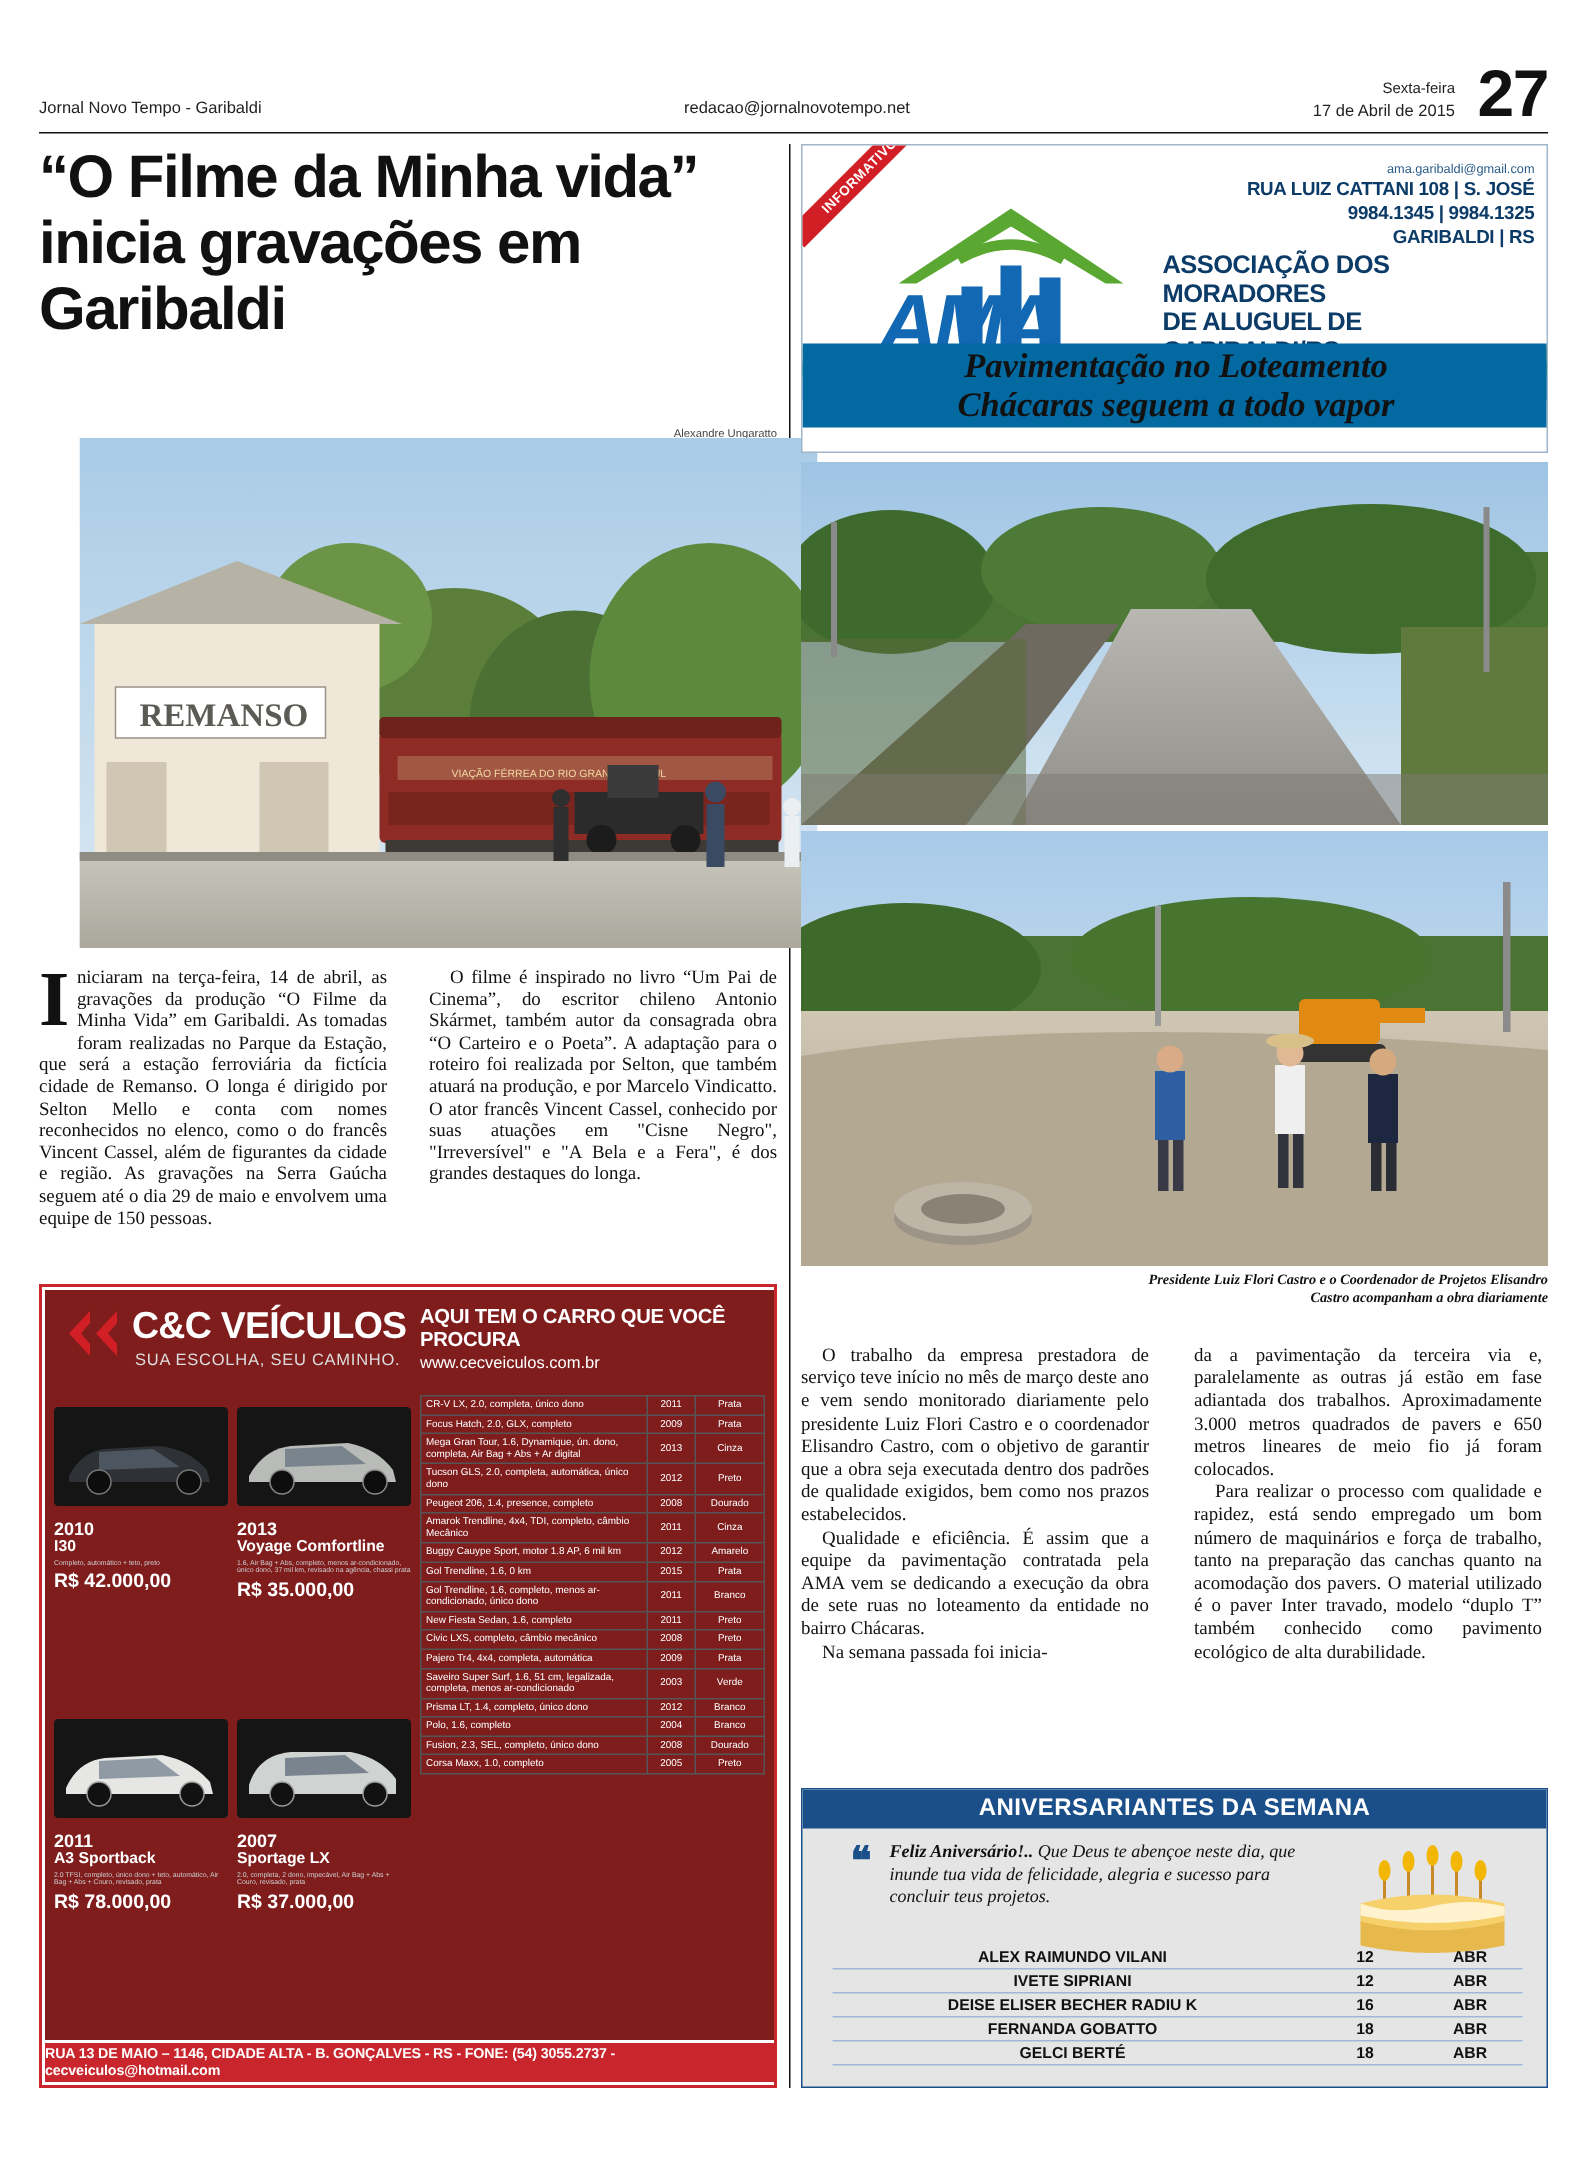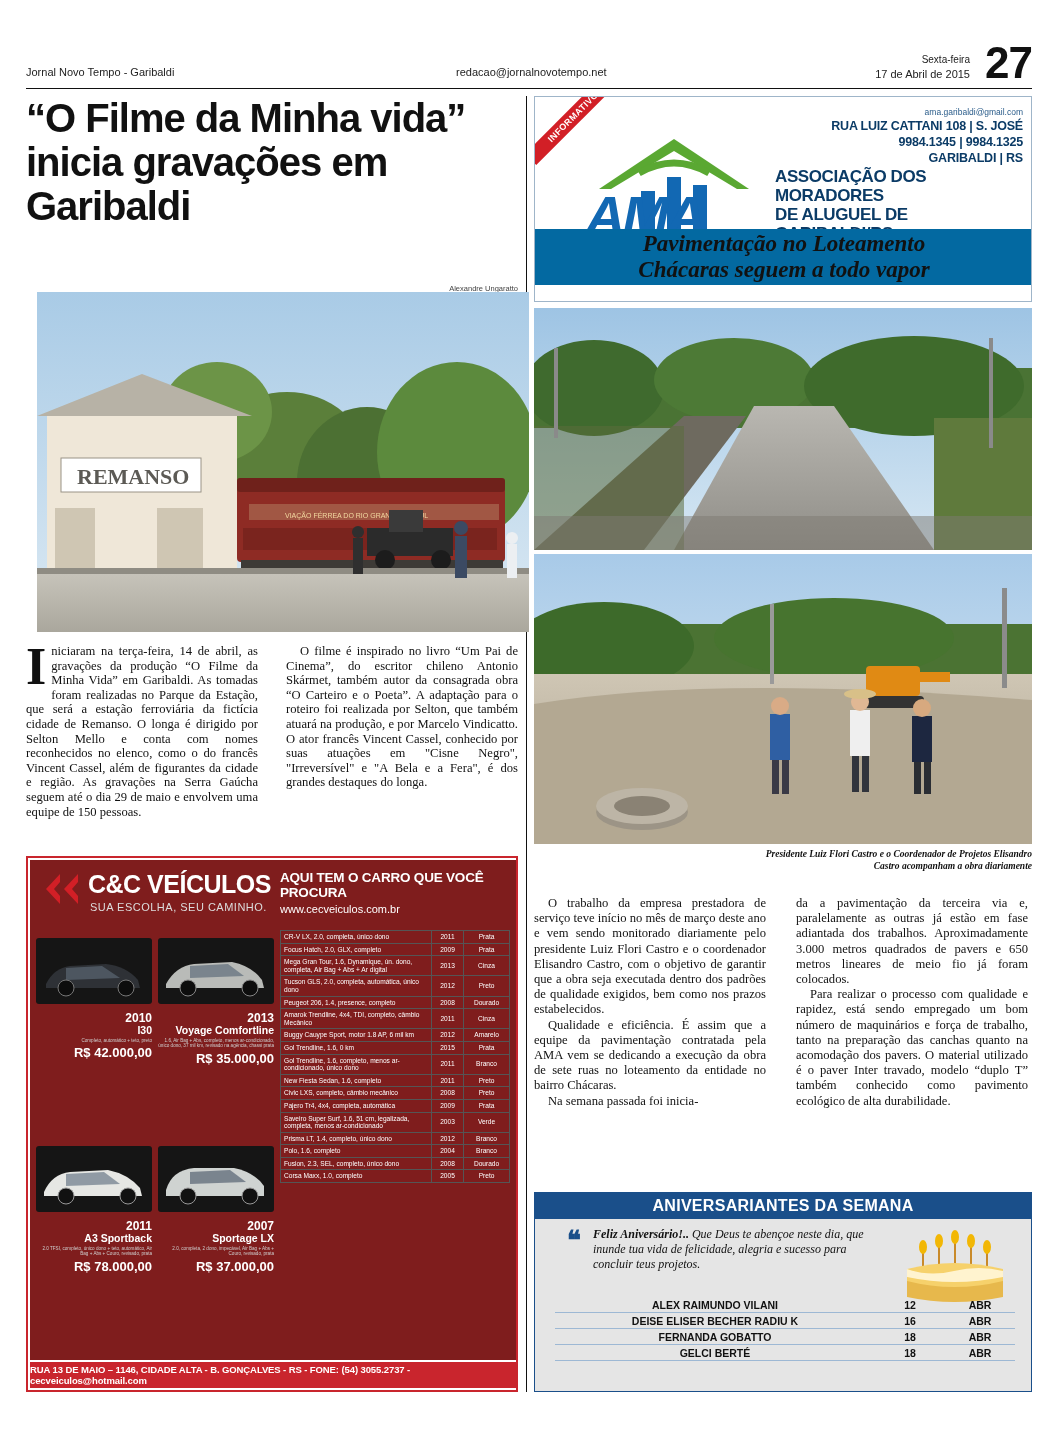--- a/index.html
+++ b/index.html
@@ -12,42 +12,42 @@
   .mast-mid{position:absolute;left:430px;top:6px;font-family:"Liberation Sans",sans-serif;font-size:11px;color:#222;}
   .mast-date{position:absolute;right:62px;top:8px;font-family:"Liberation Sans",sans-serif;font-size:11px;color:#222;text-align:right;}
   .mast-weekday{position:absolute;right:62px;top:-6px;font-family:"Liberation Sans",sans-serif;font-size:10px;color:#222;text-align:right;}
   .mast-pagenum{position:absolute;right:0;top:-22px;font-family:"Liberation Sans",sans-serif;font-size:44px;font-weight:bold;color:#111;letter-spacing:-1px;}
   .rule{position:absolute;left:26px;top:88px;width:1006px;height:1px;background:#111;}
 
   
   .left-col{position:absolute;left:26px;top:96px;width:492px;}
   .headline{font-family:"Liberation Sans",sans-serif;font-weight:bold;font-size:40px;line-height:44px;color:#111;margin:0;letter-spacing:-1px;}
   .credit{position:absolute;right:0;top:188px;font-family:"Liberation Sans",sans-serif;font-size:7.5px;color:#444;}
-  .photo-main{position:absolute;left:0;top:196px;width:542px;height:340px;overflow:hidden;padding-left:11px;}
+  .photo-main{position:absolute;left:16px;top:196px;width:542px;height:340px;overflow:hidden;padding-left:11px;}
 
   .body-cols{position:absolute;left:0;top:548px;width:492px;}
   .col-a,.col-b{width:232px;font-size:12.6px;line-height:14.6px;text-align:justify;}
   .col-a{position:absolute;left:0;top:0;}
   .col-b{position:absolute;left:260px;top:0;}
   .dropcap{float:left;font-family:"Liberation Serif",serif;font-size:52px;line-height:42px;font-weight:bold;margin:2px 5px 0 0;}
   p.indent{margin:0;text-indent:14px;}
   p.noindent{margin:0;}
 
   
   .carad{position:absolute;left:26px;top:856px;width:492px;height:536px;border:2px solid #c9252d;background:#fff;box-sizing:border-box;}
   .carad-inner{position:absolute;left:2px;top:2px;width:486px;height:500px;background:#7f1d1d;}
   .carad-logo{position:absolute;left:10px;top:8px;width:236px;height:60px;color:#fff;}
   .cc-mark{position:absolute;left:0;top:4px;width:44px;height:34px;}
   .cc-name{position:absolute;left:48px;top:2px;font-family:"Liberation Sans",sans-serif;font-weight:bold;font-size:25px;color:#fff;letter-spacing:-.5px;}
   .cc-sub{position:absolute;left:50px;top:33px;font-family:"Liberation Sans",sans-serif;font-size:11px;color:#ddd;letter-spacing:.5px;}
   .carad-right-head{position:absolute;left:250px;top:10px;width:230px;color:#fff;font-family:"Liberation Sans",sans-serif;}
   .carad-right-head .t1{font-size:13.5px;font-weight:bold;letter-spacing:-.2px;}
   .carad-right-head .t2{font-size:11px;margin-top:3px;}
   .cars-grid{position:absolute;left:6px;top:78px;width:240px;height:418px;}
-  .car-cell{position:absolute;width:116px;color:#fff;text-align:right;font-family:"Liberation Sans",sans-serif;}
+  .car-cell{position:absolute;width:116px;color:#fff;text-align:left;font-family:"Liberation Sans",sans-serif;}
   .car-img{width:116px;height:66px;border-radius:3px;}
   .car-year{font-size:12px;font-weight:bold;margin-top:3px;}
   .car-model{font-size:10.5px;font-weight:bold;line-height:11px;}
   .car-desc{font-size:4.6px;line-height:5.4px;color:#cfcfcf;margin-top:2px;}
   .car-price{font-size:13px;font-weight:bold;margin-top:2px;}
   .price-table{position:absolute;left:250px;top:70px;width:230px;}
   .price-table table{border-collapse:collapse;width:230px;font-family:"Liberation Sans",sans-serif;}
   .price-table td{border:1px solid #555;color:#fff;font-size:6.6px;line-height:7.6px;padding:2px 3px;vertical-align:middle;}
   .price-table td.model{width:152px;}
   .price-table td.year{width:26px;text-align:center;}
@@ -509,20 +509,25 @@
     </svg>
     <div class="bday-list">
       <table>
         <tbody>
           <tr>
               <td>ALEX RAIMUNDO VILANI</td>
               <td class="day">12</td>
               <td class="mon">ABR</td>
             </tr>
           <tr>
+              <td>IVETE SIPRIANI</td>
+              <td class="day">12</td>
+              <td class="mon">ABR</td>
+            </tr>
+          <tr>
               <td>DEISE ELISER BECHER RADIU K</td>
               <td class="day">16</td>
               <td class="mon">ABR</td>
             </tr>
           <tr>
               <td>FERNANDA GOBATTO</td>
               <td class="day">18</td>
               <td class="mon">ABR</td>
             </tr>
           <tr>

